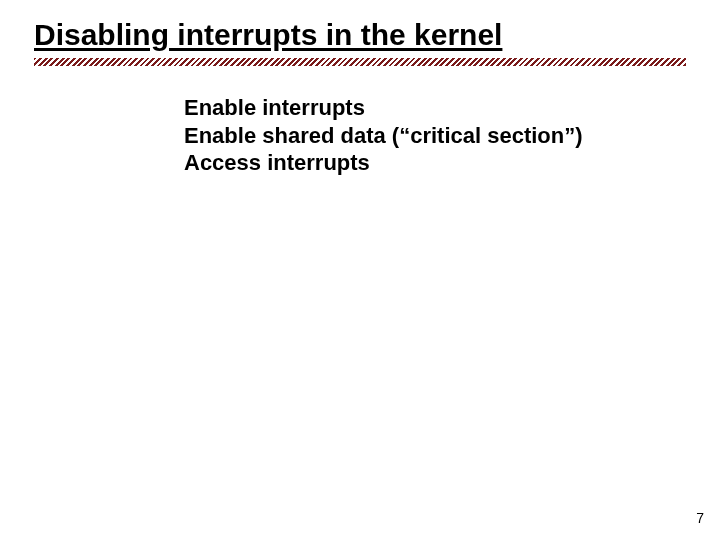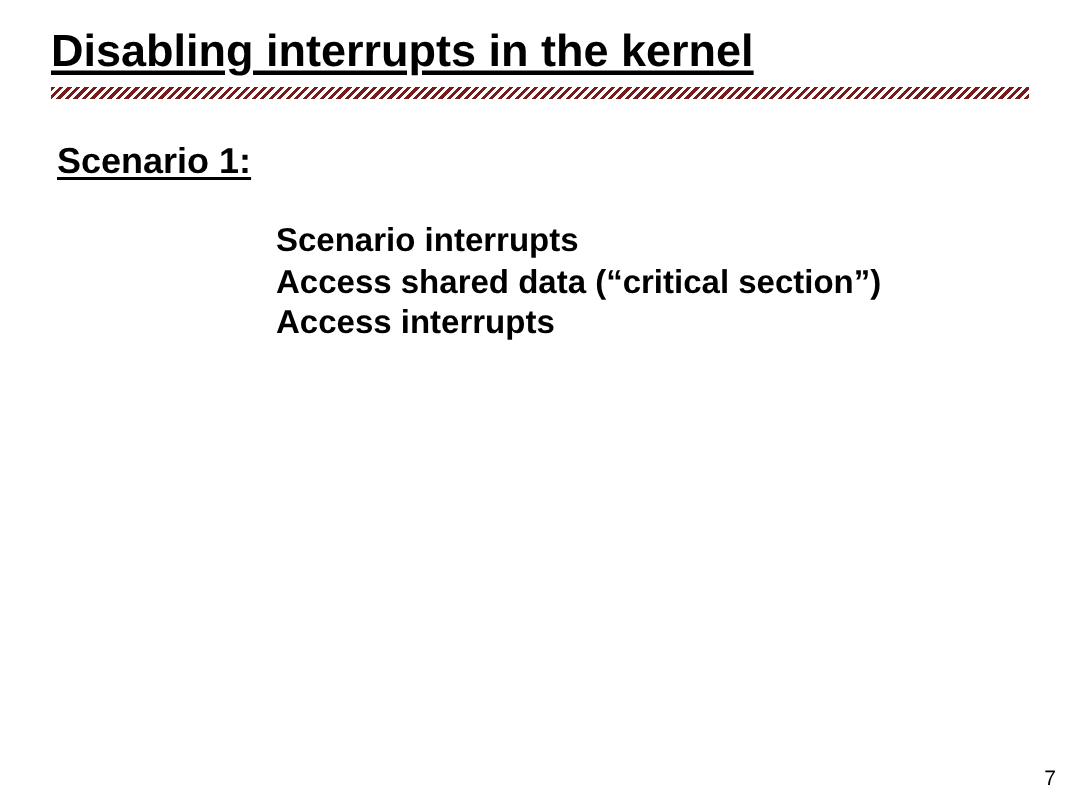--- a/index.html
+++ b/index.html
@@ -70,23 +70,22 @@
 </style>
 </head>
 <body>
 
 <div class="slide">
 
   <h1 class="title">Disabling interrupts in the kernel</h1>
 
   <div class="rule"></div>
 
-  <div class="scenario">Scenario 1:</div>
 
 
   <div class="steps">
-    <div>Scenario interrupts</div>
-    <div>Access shared data (“critical section”)</div>
+    <div>Enable interrupts</div>
+    <div>Enable shared data (“critical section”)</div>
     <div>Access interrupts</div>
   </div>
 
   <div class="pagenum">7</div>
 </div>
 
 </body></html>

